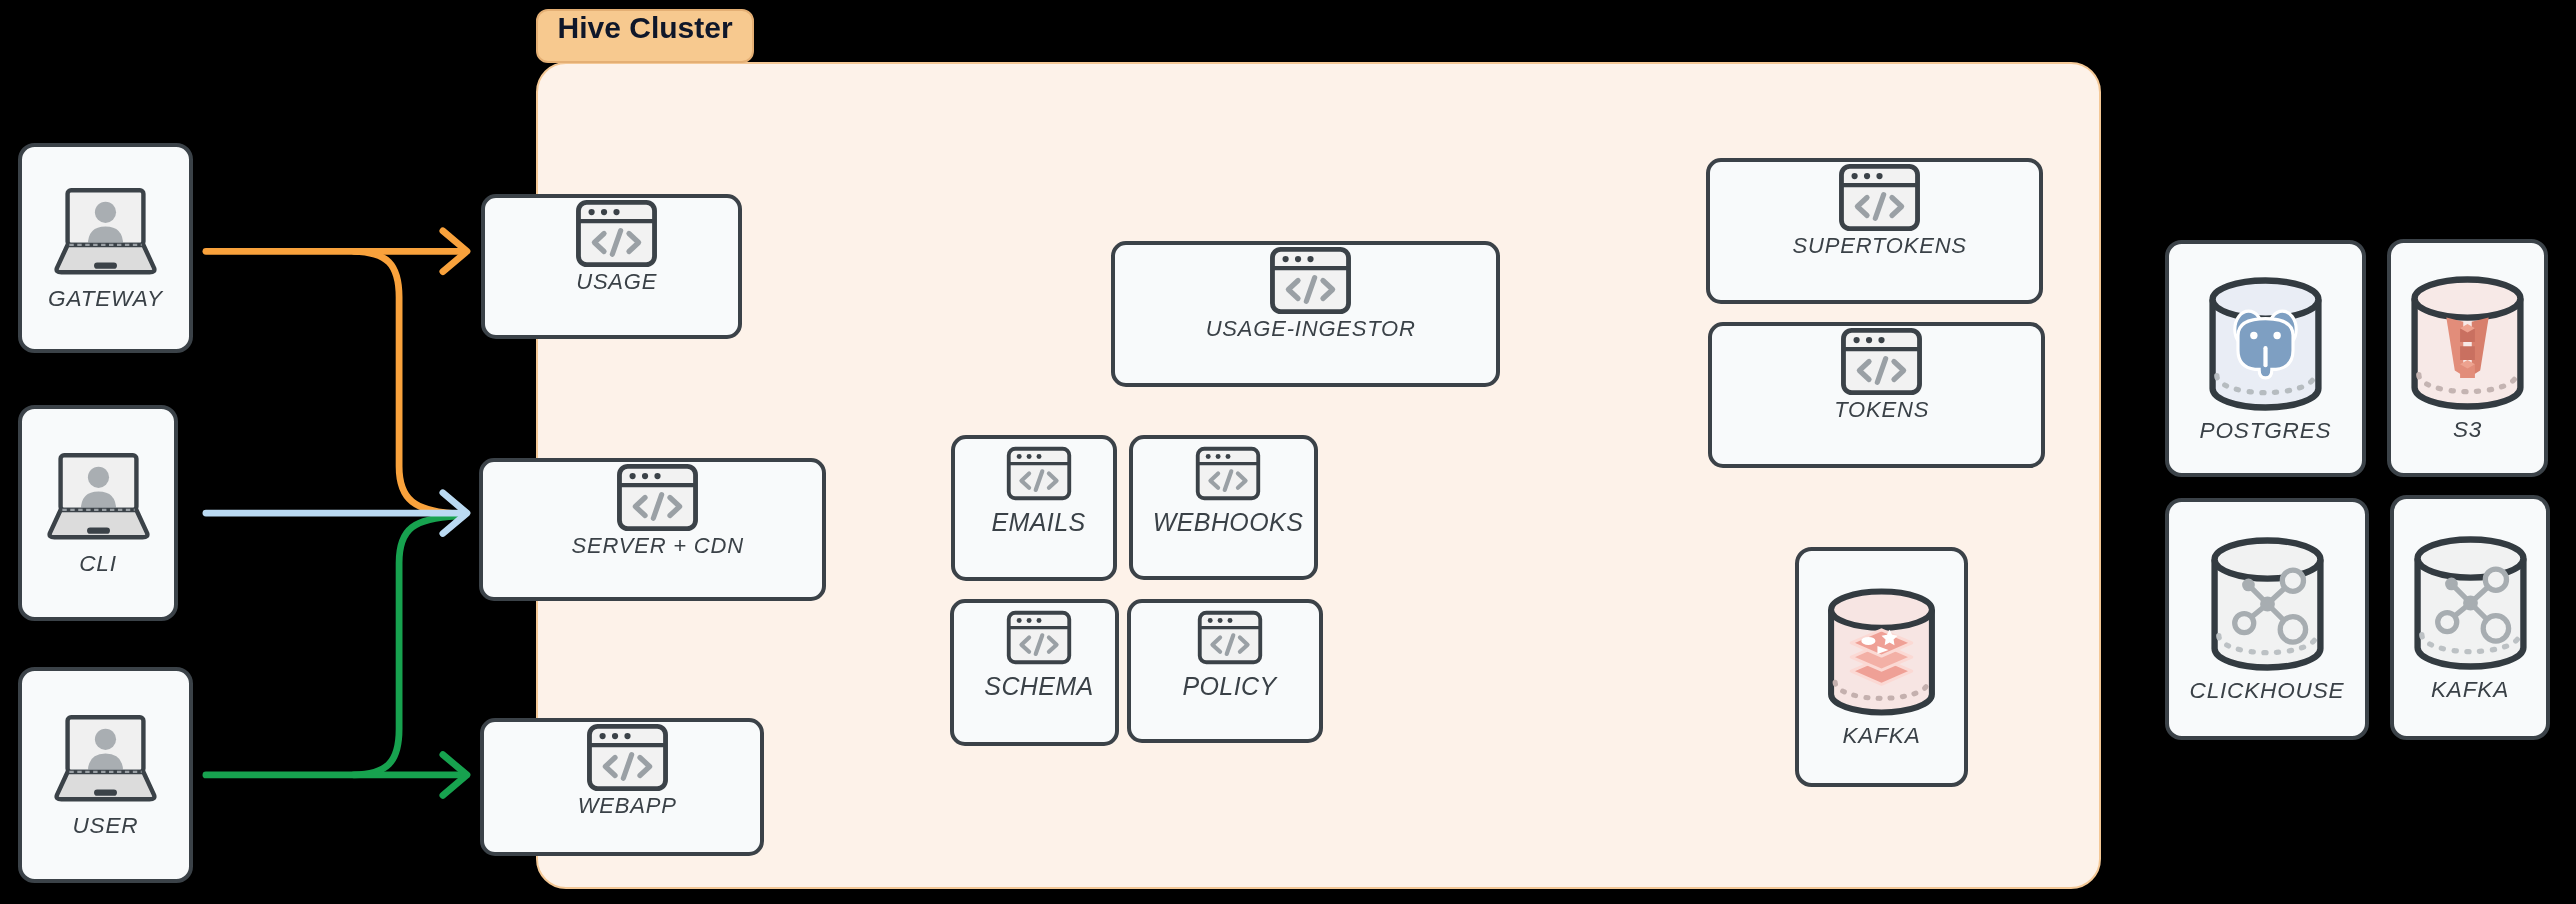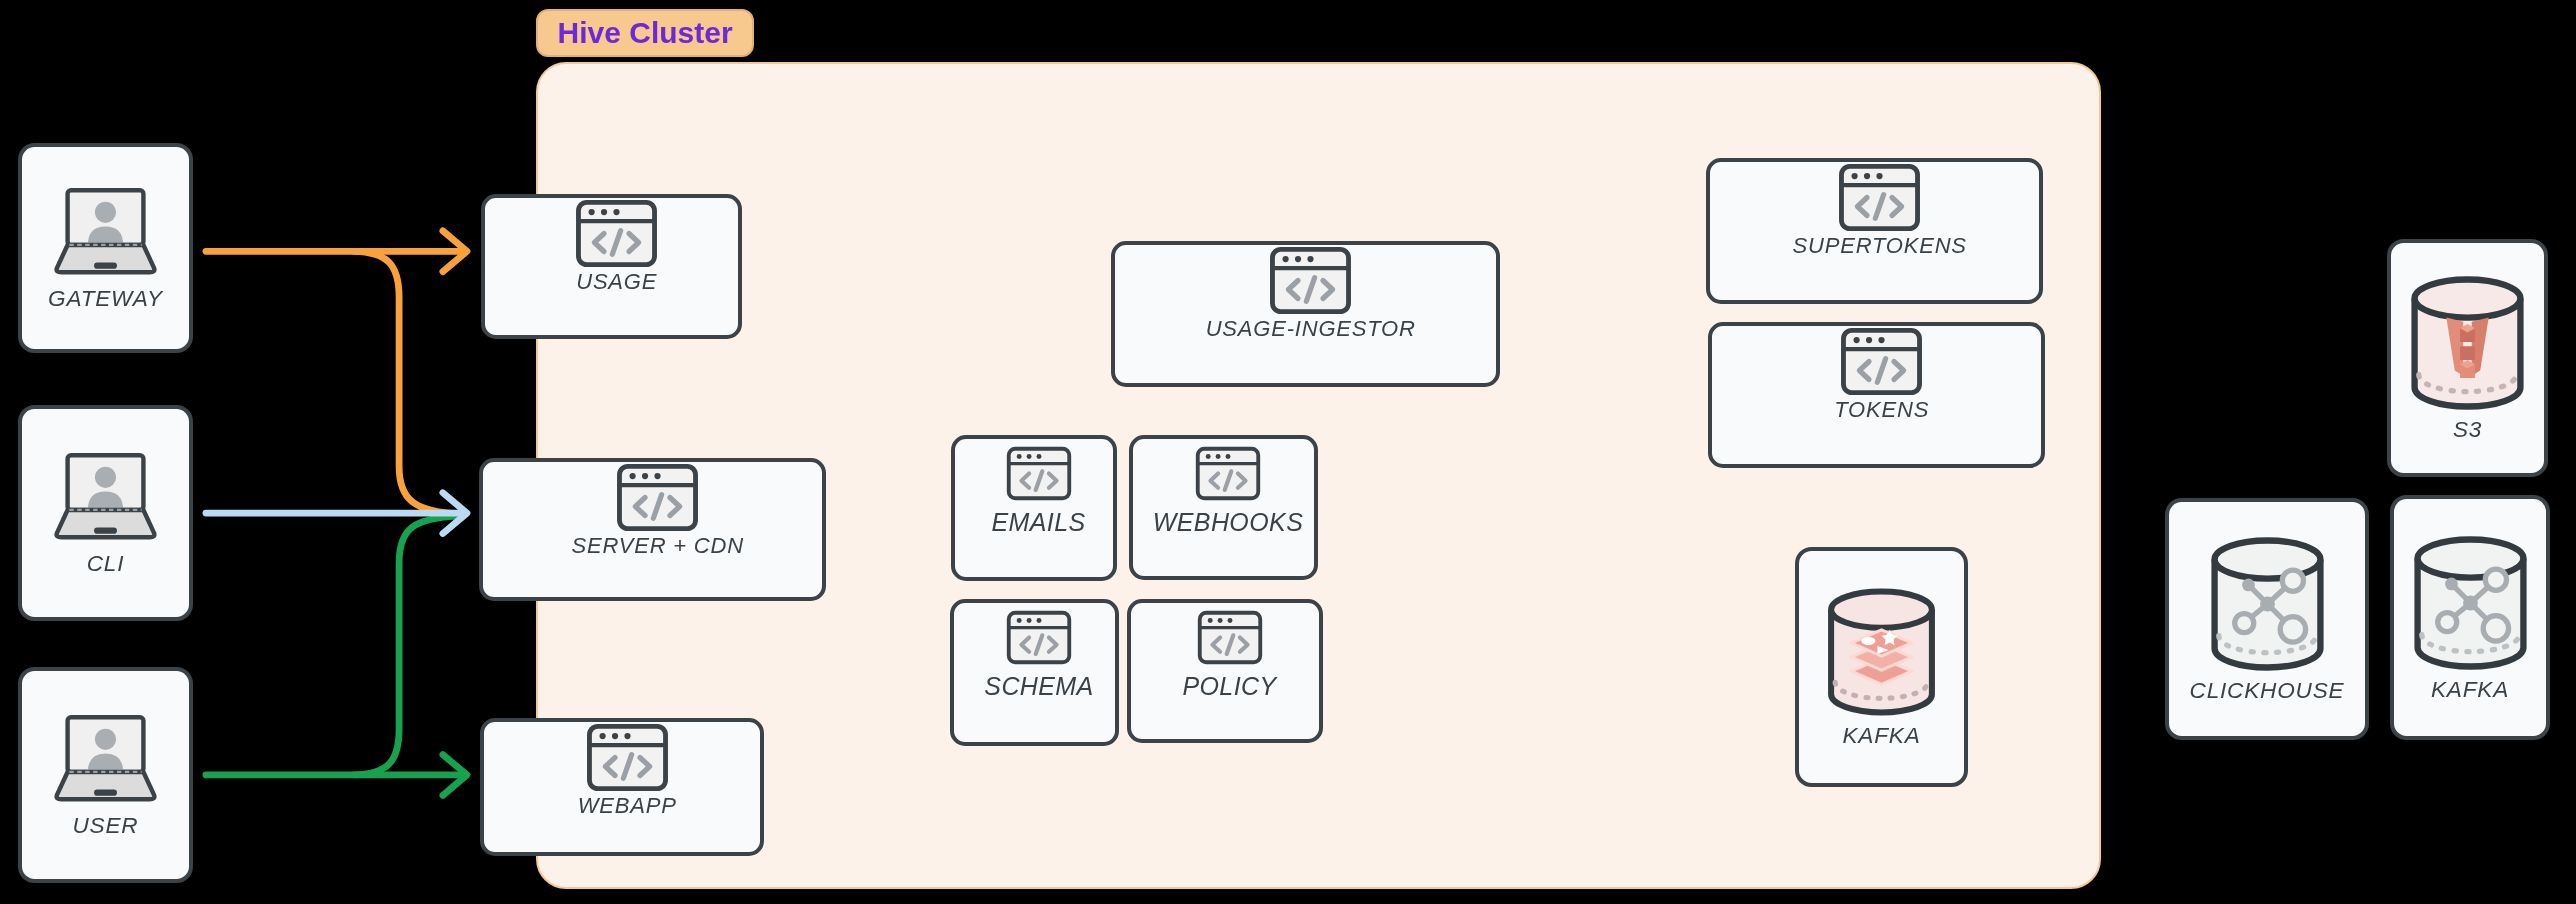--- a/index.html
+++ b/index.html
@@ -6,23 +6,23 @@
   .canvas{
     position:relative;width:2576px;height:904px;background:#000;overflow:hidden;
     font-family:"Liberation Sans", sans-serif;
   }
   
   .cluster-panel{
     position:absolute;left:536px;top:62px;width:1565px;height:827px;
     background:#fdf2e9;border:2.3px solid #f4c896;border-radius:30px;box-sizing:border-box;
   }
   .cluster-badge{
-    position:absolute;left:536px;top:9px;height:48px;padding:0 19.6px;
+    position:absolute;left:536px;top:9px;height:54px;padding:0 19.6px;
     background:#f7c98f;border:2.3px solid #e4af74;border-radius:12px;box-sizing:border-box;
-    display:flex;align-items:center;color:#6d28d9;font-size:30px;font-weight:700;
+    display:flex;align-items:flex-start;color:#0f172a;font-size:30px;font-weight:700;
     z-index:5;white-space:nowrap;
   }
   
   .node{
     position:absolute;background:#f8fafb;border:4.5px solid #3b4248;border-radius:15px;
     box-sizing:border-box;display:flex;z-index:4;
   }
   .svc{flex-direction:column;align-items:center;padding:0 19.6px 0 30px;margin-top:16px;}
   .svc .icon{flex:none;width:83px;height:71px;}
   .svc.sm{padding:0 10.6px 0 19.6px;}
@@ -146,21 +146,21 @@
       <path d="M586 1000 L618 1027 L586 1054" stroke="#17a24f"></path>
     </g>
   </svg>
 
   <div class="node stack client" style="left:18px;top:143px;width:175px;height:210px">
     <svg class="icon" viewBox="0 0 150 110">
         <use href="#sym-laptop"></use>
       </svg>
     <div class="label">GATEWAY</div>
   </div>
-  <div class="node stack client" style="left:18px;top:405px;width:175px;height:216px">
+  <div class="node stack client" style="left:18px;top:405px;width:160px;height:216px">
     <svg class="icon" viewBox="0 0 150 110">
         <use href="#sym-laptop"></use>
       </svg>
     <div class="label">CLI</div>
   </div>
   <div class="node stack client" style="left:18px;top:667px;width:175px;height:216px">
     <svg class="icon" viewBox="0 0 150 110">
         <use href="#sym-laptop"></use>
       </svg>
     <div class="label">USER</div>
@@ -226,20 +226,26 @@
       </svg>
     <div class="svc-label">TOKENS</div>
   </div>
   <div class="node stack db redis-node" style="left:1795px;top:547px;width:173px;height:240px">
     <svg class="icon" viewBox="0 0 120 132">
         <use href="#sym-cyl-redis"></use>
       </svg>
     <div class="label">KAFKA</div>
   </div>
 
+  <div class="node stack db" style="left:2165px;top:240px;width:201px;height:237px">
+    <svg class="icon" viewBox="0 0 120 132">
+        <use href="#sym-cyl-postgres"></use>
+      </svg>
+    <div class="label">POSTGRES</div>
+  </div>
   <div class="node stack db" style="left:2387px;top:239px;width:161px;height:238px">
     <svg class="icon" viewBox="0 0 120 132">
         <use href="#sym-cyl-s3"></use>
       </svg>
     <div class="label">S3</div>
   </div>
   <div class="node stack db" style="left:2165px;top:498px;width:204px;height:242px">
     <svg class="icon" viewBox="0 0 120 132">
         <use href="#sym-cyl-molecule"></use>
       </svg>

